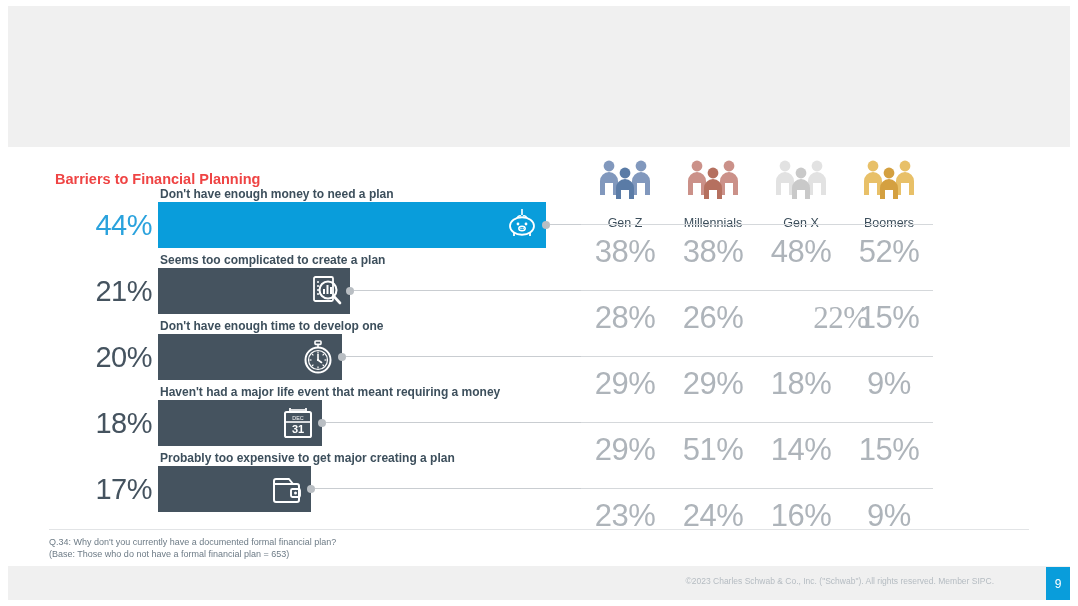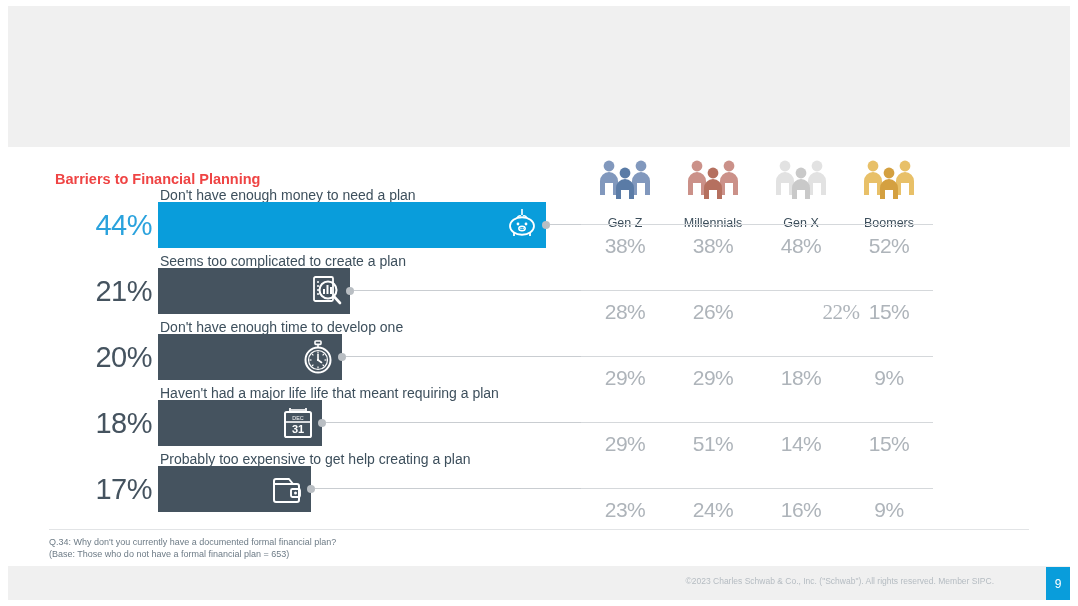--- a/index.html
+++ b/index.html
@@ -71,22 +71,22 @@
   }
   .row {
     position: absolute;
     left: 0;
     width: 1062px;
   }
   .bar-label {
     position: absolute;
     left: 152px;
     top: 0px;
-    font-size: 14px;
-    font-weight: normal;
+    font-size: 12px;
+    font-weight: bold;
     color: #3d4f5c;
     white-space: nowrap;
   }
   .bar {
     position: absolute;
     left: 150px;
     top: 15px;
     height: 46px;
     background: #45535f;
   }
@@ -149,21 +149,21 @@
     position: absolute;
     left: 573px;
     width: 352px;
     height: 1px;
     background: #d5d8db;
   }
   .gen-val {
     position: absolute;
     width: 88px;
     text-align: center;
-    font-size: 21px;
+    font-size: 31px;
     font-weight: 300;
     color: #aeb4ba;
     letter-spacing: -0.5px;
   }
 
   
   .footnote-rule {
     position: absolute;
     left: 41px;
     top: 382px;
@@ -331,38 +331,38 @@
       <line x1="24" y1="27" x2="22.6" y2="25.6" stroke="#ffffff" stroke-width="1.1"></line>
       <line x1="18" y1="21" x2="18" y2="15.5" stroke="#ffffff" stroke-width="1.6" stroke-linecap="round"></line>
       <line x1="18" y1="21" x2="21.5" y2="23.5" stroke="#ffffff" stroke-width="1.6" stroke-linecap="round"></line>
       <circle cx="18" cy="21" r="1.1" fill="#ffffff"></circle>
     </svg>
     </div>
     <div class="connector-dot" style="left:330px"></div>
     <div class="connector" style="left:338px; width:587px"></div>
   </div>
           <div class="row" style="top: 238px;">
-    <div class="bar-label">Haven't had a major life life that meant requiring a plan</div>
+    <div class="bar-label">Haven't had a major life event that meant requiring a money</div>
     <div class="pct">18%</div>
     <div class="bar" style="width:164px">
       <svg class="bar-icon" viewBox="0 0 36 36">
       <line x1="10" y1="3" x2="10" y2="8" stroke="#ffffff" stroke-width="1.8"></line>
       <line x1="26" y1="3" x2="26" y2="8" stroke="#ffffff" stroke-width="1.8"></line>
       <line x1="11" y1="5" x2="25" y2="5" stroke="#ffffff" stroke-width="1.6"></line>
       <rect x="5" y="7" width="26" height="25" rx="1.6" fill="none" stroke="#ffffff" stroke-width="2"></rect>
       <line x1="5" y1="17" x2="31" y2="17" stroke="#ffffff" stroke-width="1.6"></line>
       <text x="18" y="14.6" font-size="5.4" font-family="Liberation Sans, sans-serif" fill="#ffffff" text-anchor="middle">DEC</text>
       <text x="18" y="28.2" font-size="11" font-weight="bold" font-family="Liberation Sans, sans-serif" fill="#ffffff" text-anchor="middle">31</text>
     </svg>
     </div>
     <div class="connector-dot" style="left:310px"></div>
     <div class="connector" style="left:318px; width:607px"></div>
   </div>
           <div class="row" style="top: 304px;">
-    <div class="bar-label">Probably too expensive to get help creating a plan</div>
+    <div class="bar-label">Probably too expensive to get major creating a plan</div>
     <div class="pct">17%</div>
     <div class="bar" style="width:153px">
       <svg class="bar-icon" viewBox="0 0 36 36">
       <path d="M5 13 L5 29 a2 2 0 0 0 2 2 H28 a2 2 0 0 0 2 -2 V15 a2 2 0 0 0 -2 -2 Z" fill="none" stroke="#ffffff" stroke-width="2" stroke-linejoin="round"></path>
       <path d="M5 13 L5 10 a2 2 0 0 1 2 -2 H20 l4 5" fill="none" stroke="#ffffff" stroke-width="2" stroke-linejoin="round"></path>
       <rect x="22" y="18" width="9" height="8" rx="1.4" fill="none" stroke="#ffffff" stroke-width="1.9"></rect>
       <circle cx="26.5" cy="22" r="1.5" fill="#ffffff"></circle>
     </svg>
     </div>
     <div class="connector-dot" style="left:299px"></div>

